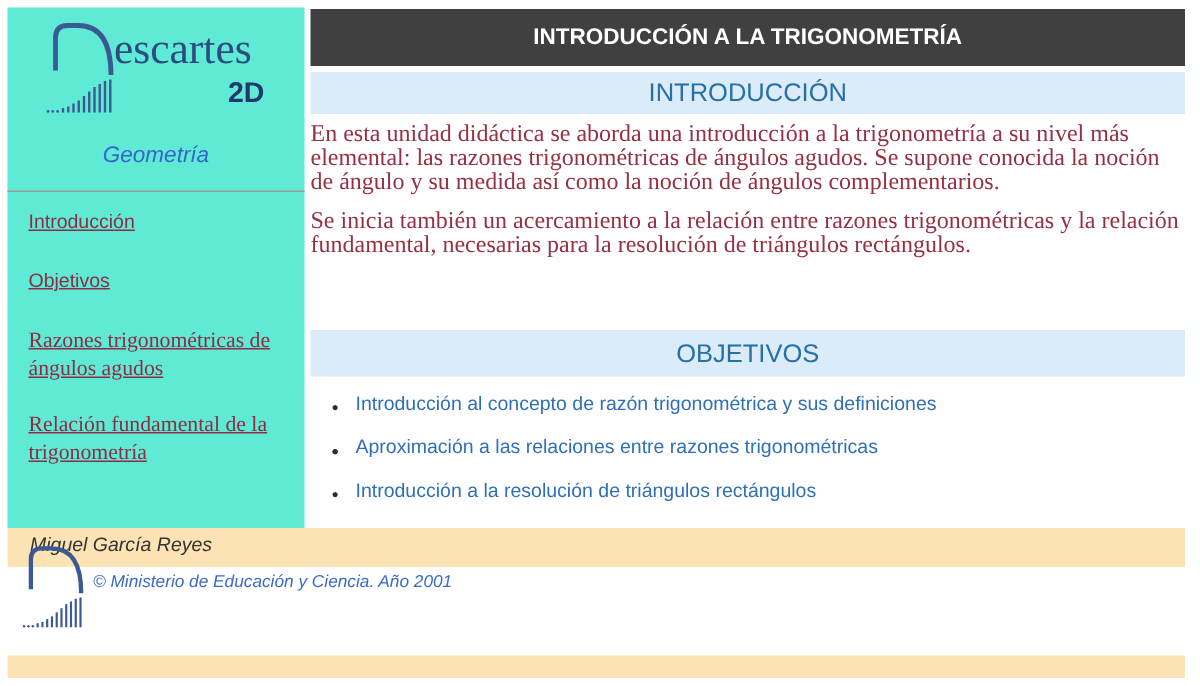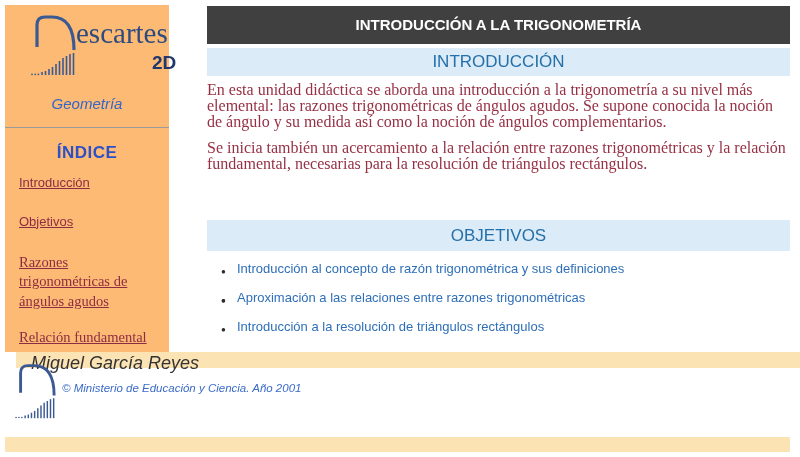--- a/index.html
+++ b/index.html
@@ -2,22 +2,22 @@
 <html><head>
 <meta charset="utf-8">
 <style>
   html,body{margin:0;padding:0;}
   body{
     width:800px;height:457px;position:relative;background:#ffffff;
     font-family:"Liberation Sans",sans-serif;overflow:hidden;
   }
   
   .sidebar{
-    position:absolute;left:5px;top:5px;width:164px;height:347px;
-    background:#fdba74;
+    position:absolute;left:5px;top:5px;width:198px;height:347px;
+    background:#5eead4;
   }
   .logo{position:relative;height:80px;margin-top:4px;}
   .logo svg{position:absolute;left:24px;top:4px;}
   .brand{
     position:absolute;left:71px;top:8px;
     font-family:"Liberation Serif",serif;font-size:29px;color:#2d4b7e;
   }
   .brand-2d{
     position:absolute;left:147px;top:43px;
     font-weight:bold;font-size:19px;color:#20386b;
@@ -58,23 +58,23 @@
   .objectives-list{list-style:none;margin:10px 0 0 0;padding:0;}
   .objectives-list li{
     position:relative;padding-left:30px;margin-bottom:14px;
     font-size:13px;color:#2e6fb8;line-height:15px;
   }
   .objectives-list li .bullet{
     position:absolute;left:14px;top:3px;font-size:8px;color:#2b2b2b;
   }
   
   .author-strip{
-    position:absolute;left:16px;top:352px;width:785px;height:16px;
+    position:absolute;left:5px;top:352px;width:785px;height:26px;
     background:#fbe3b4;line-height:22px;padding-left:15px;box-sizing:border-box;
-    font-style:italic;font-size:18px;color:#333333;
+    font-style:italic;font-size:13px;color:#333333;
   }
   .credits{position:absolute;left:14px;top:360px;width:500px;height:60px;font-style:italic;}
   .credits svg{position:absolute;left:0;top:2px;}
   .copyright{
     position:absolute;left:48px;top:22px;font-size:11.5px;color:#3a6bc8;
     white-space:nowrap;
   }
   .bottom-strip{
     position:absolute;left:5px;top:437px;width:785px;height:15px;
     background:#fbe3b4;
@@ -105,21 +105,20 @@
           <circle cx="5.2" cy="61.3" r="0.9"></circle>
           <circle cx="8.4" cy="61.3" r="0.9"></circle>
         </g>
       </svg>
     </span>
     <span class="brand">escartes</span>
     <span class="brand-2d">2D</span>
   </div>
   <div class="subject">Geometría</div>
   <hr class="divider">
-  <div class="indice">ÍNDICE</div>
   <div class="nav">
     <a>Introducción</a>
     <a>Objetivos</a>
     <a class="serif">Razones trigonométricas de ángulos agudos</a>
     <a class="serif">Relación fundamental de la trigonometría</a>
   </div>
 </div>
 
 <div class="content">
   <div class="title-bar">INTRODUCCIÓN A LA TRIGONOMETRÍA</div>

